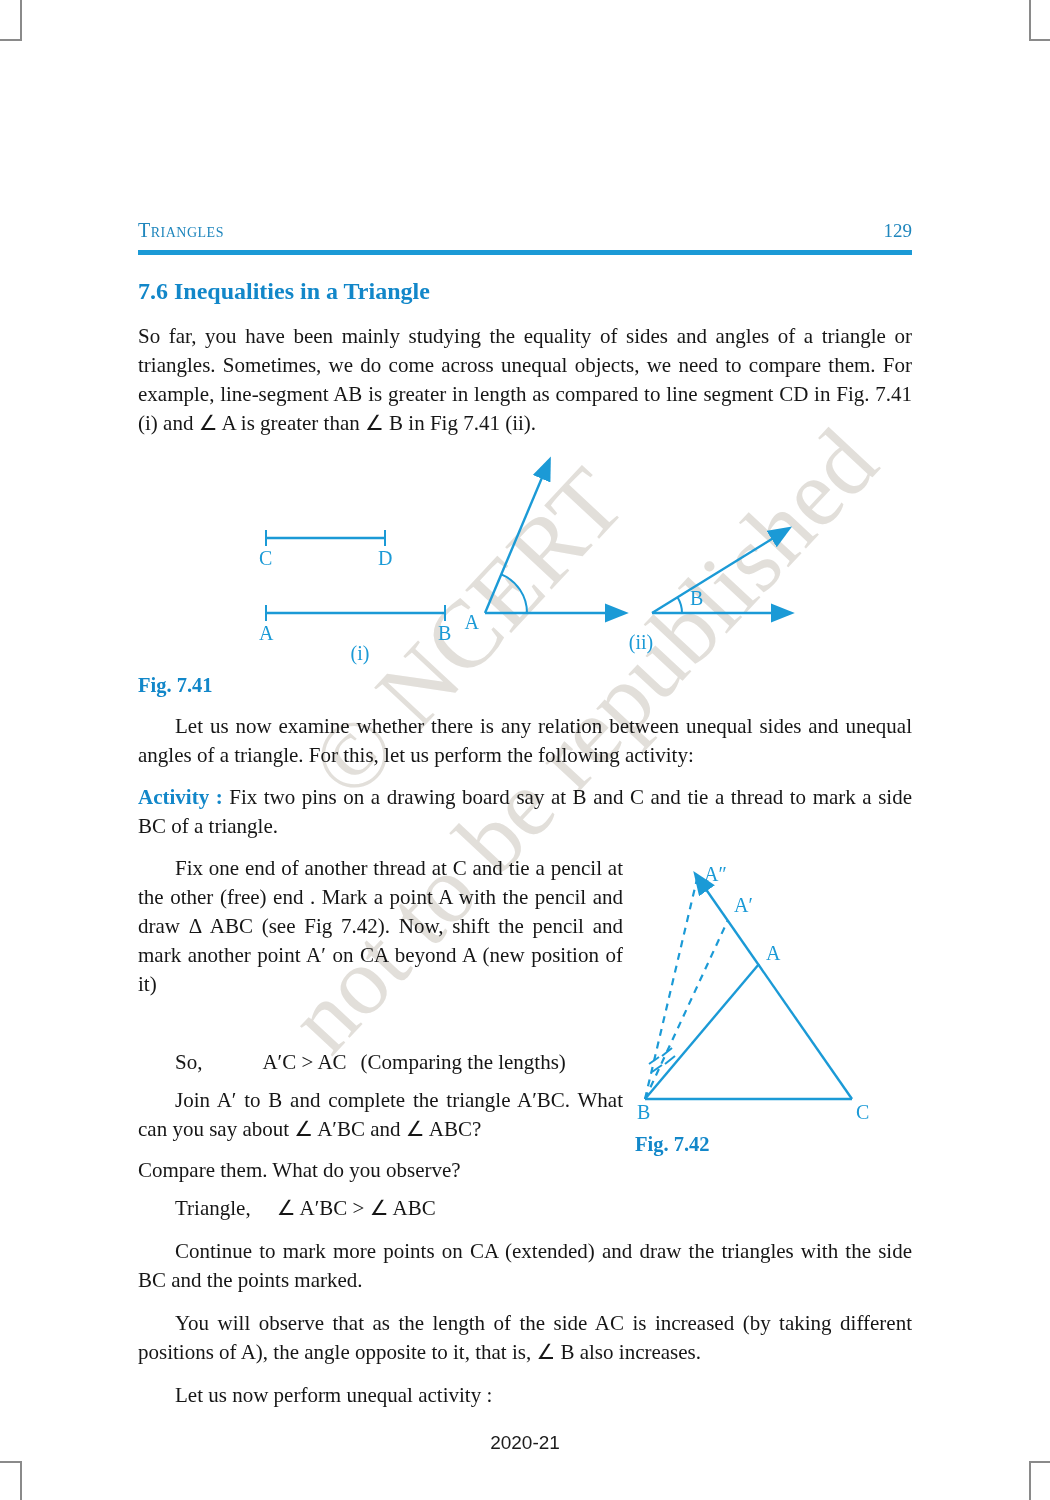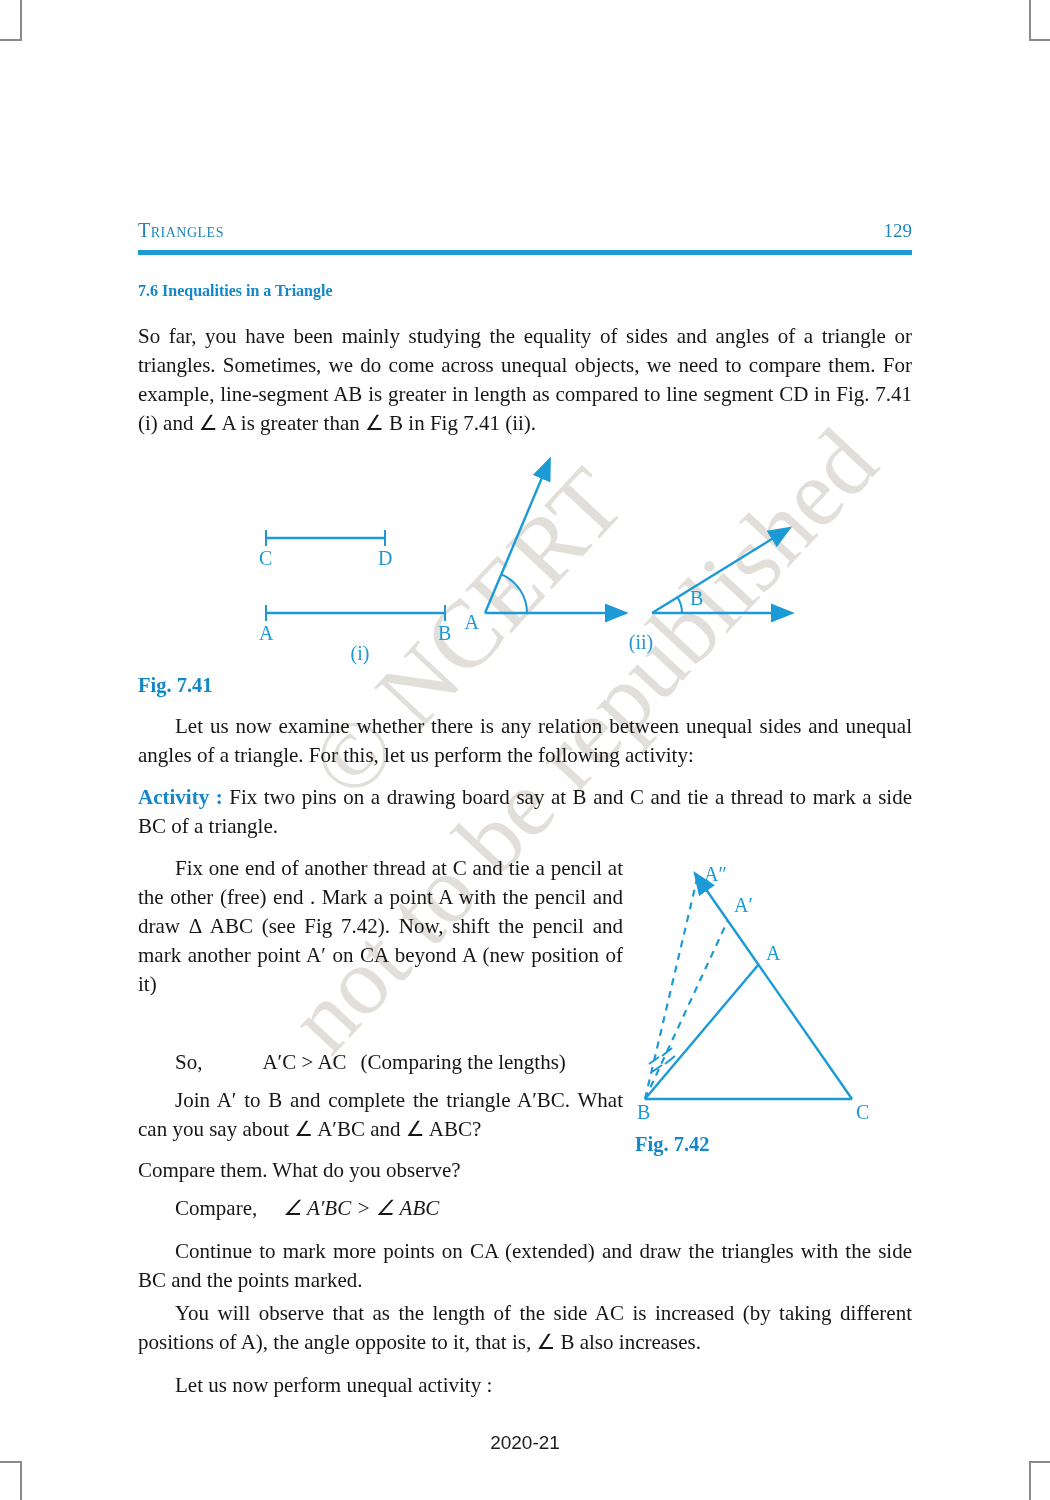--- a/index.html
+++ b/index.html
@@ -28,44 +28,44 @@
     font-family:"Liberation Serif",serif;pointer-events:none;user-select:none;
   }
   .watermark .wline1{font-size:96px;line-height:1;}
   .watermark .wline2{font-size:96px;line-height:1;margin-top:62px;white-space:nowrap;}
   
   .content{position:absolute;left:138px;top:185px;width:774px;z-index:1;font-size:21px;line-height:29px;}
   .header-row{display:flex;justify-content:space-between;align-items:baseline;color:var(--headertext);margin-top:31px;}
   .running-title{font-variant:small-caps;font-size:20px;letter-spacing:.5px;}
   .page-number{font-size:19px;}
   .rule{margin-top:5px;height:5px;background:var(--accent);}
-  h1.section-heading{margin:22px 0 0 0;font-size:16px;line-height:28px;color:var(--heading);font-weight:bold;}
+  h1.section-heading{margin:22px 0 0 0;font-size:24px;line-height:28px;color:var(--heading);font-weight:bold;}
   p{margin:0;}
   .just{text-align:justify;}
   .indent{text-indent:37px;}
   p.intro{margin-top:17px;}
   .figwrap741{margin-top:15px;}
   .figcaption{margin-top:3px;text-align:left;color:var(--heading);font-weight:bold;font-size:20.5px;}
   p.examine{margin-top:12px;}
   p.activity{margin-top:13px;}
   .activity-label{color:var(--heading);font-weight:bold;}
   .cols{margin-top:13px;overflow:hidden;}
   .fig742col{float:right;width:277px;margin-left:12px;}
   .fig742col .figcaption{margin-top:6px;}
   p.fixthread{}
   .formula-line{margin-top:9px;white-space:nowrap;}
   .flead{display:inline-block;margin-left:37px;}
   .fform{display:inline-block;margin-left:60px;margin-top:40px;}
   .fnote{display:inline-block;margin-left:14px;}
   .flead2{display:inline-block;margin-left:37px;}
-  .fform2{display:inline-block;margin-left:26px;font-style:italic;}
+  .fform2{display:inline-block;margin-left:26px;}
   p.join{margin-top:9px;}
   p.compare{margin-top:12px;}
   p.continue{margin-top:14px;}
-  p.observe{margin-top:4px;}
+  p.observe{margin-top:14px;}
   p.another{margin-top:14px;}
   
   svg{display:block;}
   .fig-line{stroke:var(--accent);stroke-width:2.4;fill:none;}
   .fig-line.thin{stroke-width:2;}
   .fig-dash{stroke:var(--accent);stroke-width:2.2;fill:none;stroke-dasharray:7 6;}
   .fig-fill{fill:var(--accent);}
   .fig-label{fill:var(--accent);font-family:"Liberation Serif",serif;font-size:20px;}
   
   .footer{position:absolute;left:0;right:0;top:1432px;text-align:center;z-index:1;
@@ -169,21 +169,21 @@
       </div>
 
       <p class="fixthread just indent">Fix one end of another thread at C and tie a pencil at the other (free) end . Mark a point A with the pencil and draw Δ ABC (see Fig 7.42). Now, shift the pencil and mark another point A′ on CA beyond A (new position of it)</p>
 
       <p class="formula-line"><span class="flead">So,</span><span class="fform">A′C &gt; AC</span><span class="fnote">(Comparing the lengths)</span></p>
 
       <p class="join just indent">Join A′ to B and complete the triangle A′BC. What can you say about ∠ A′BC and ∠ ABC?</p>
 
       <p class="compare">Compare them. What do you observe?</p>
 
-      <p class="formula-line"><span class="flead2">Compare,</span><span class="fform2">∠ A′BC &gt; ∠ ABC</span></p>
+      <p class="formula-line"><span class="flead2">Triangle,</span><span class="fform2">∠ A′BC &gt; ∠ ABC</span></p>
 
     </div>
 
     <p class="continue just indent">Continue to mark more points on CA (extended) and draw the triangles with the side BC and the points marked.</p>
 
     <p class="observe just indent">You will observe that as the length of the side AC is increased (by taking different positions of A), the angle opposite to it, that is, ∠ B also increases.</p>
 
     <p class="another indent">Let us now perform unequal activity :</p>
 
   </div>

